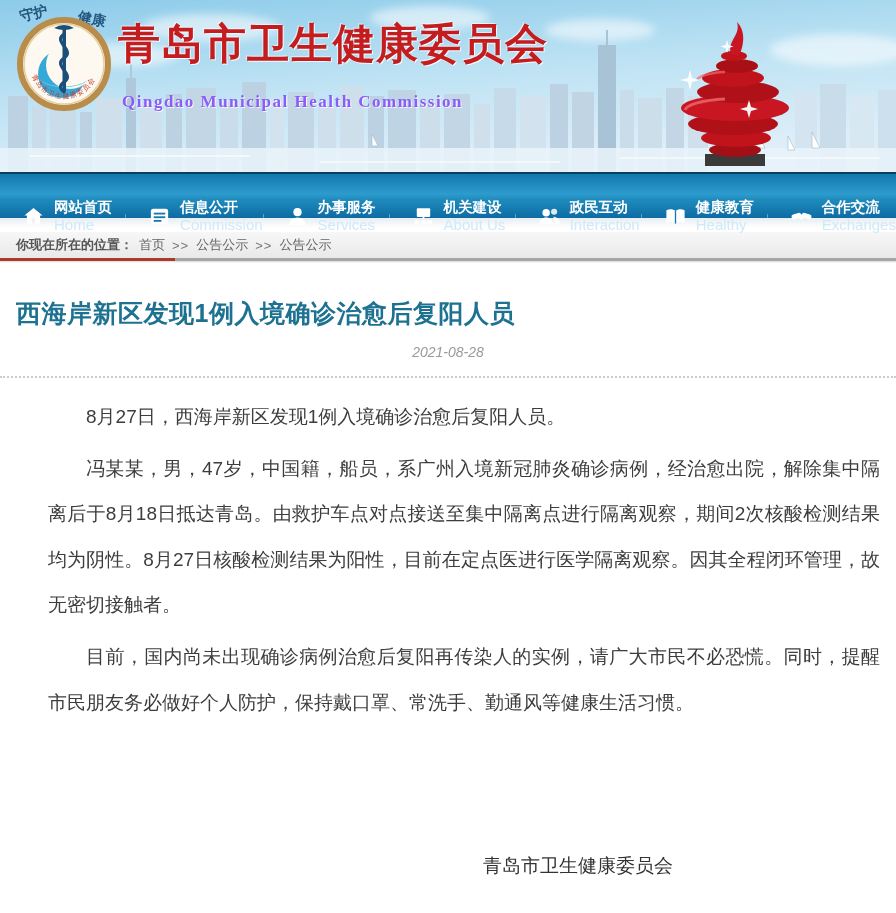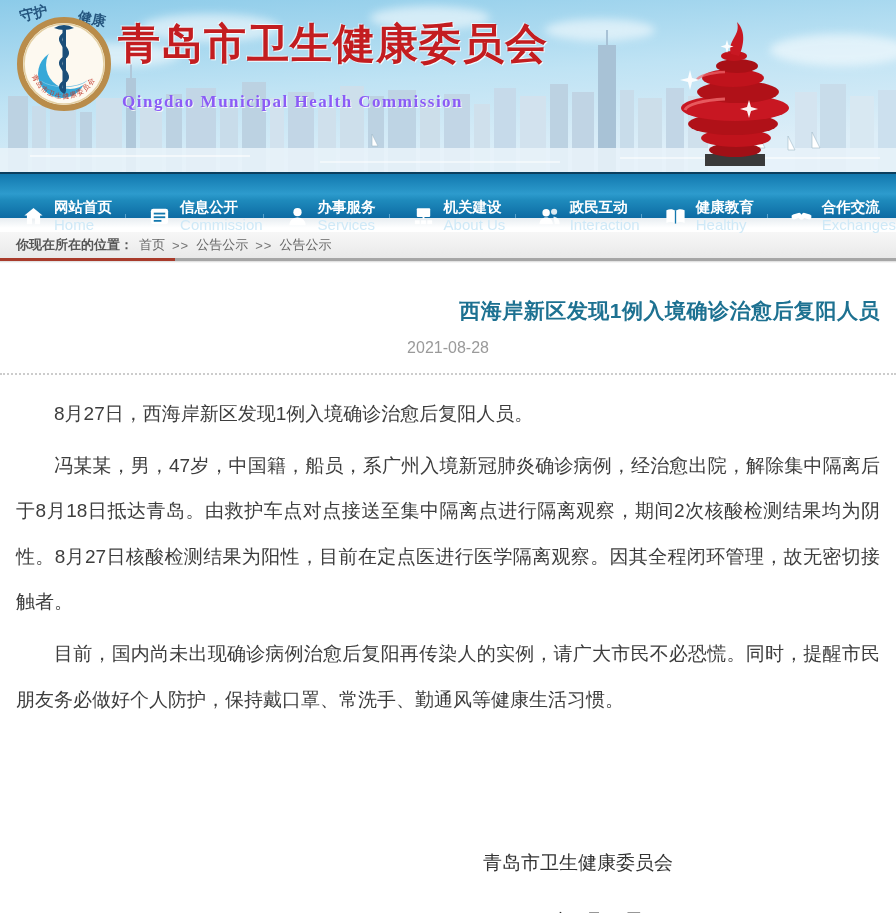--- a/index.html
+++ b/index.html
@@ -59,26 +59,26 @@
   .crumb-sep { margin: 0 7px; color: #777; letter-spacing: 1px; }
   .breadcrumb-underline {
     height: 3px;
     background: linear-gradient(to right, #a83b2b 0, #a83b2b 175px, #a6a6a6 175px, #a6a6a6 100%);
   }
   .breadcrumb-shadow { height: 2px; background: linear-gradient(to bottom, #d9d9d9, #ffffff); }
 
   
   .article { padding: 0 16px; }
   .article-title {
-    margin-top: 34px; text-align: right;
-    font-size: 21px; font-weight: bold; color: #1d7191; letter-spacing: .5px;
-  }
-  .article-date { margin-top: 14px; text-align: center; font-size: 16px; color: #9a9a9a; }
+    margin-top: 34px; text-align: left;
+    font-size: 25px; font-weight: bold; color: #1d7191; letter-spacing: .5px;
+  }
+  .article-date { margin-top: 14px; text-align: center; font-size: 14px; color: #9a9a9a; font-style: italic; }
   .dotted-divider { margin: 16px -16px 0 -16px; border-bottom: 2px dotted #cccccc; }
-  .article-body { margin-top: 16px; }
+  .article-body { margin-top: 16px; margin-left: 32px; }
   .article-body p {
     font-size: 19px; color: #3d3d3d; line-height: 2.4;
     text-indent: 2em; text-align: justify; margin: 6px 0;
   }
   .signature-block { margin-top: 128px; padding-left: 260px; text-align: center; }
   .signature-name { font-size: 19px; color: #333; }
   .signature-date { margin-top: 32px; font-size: 19px; color: #333; }
 </style>
 </head>
 <body>

